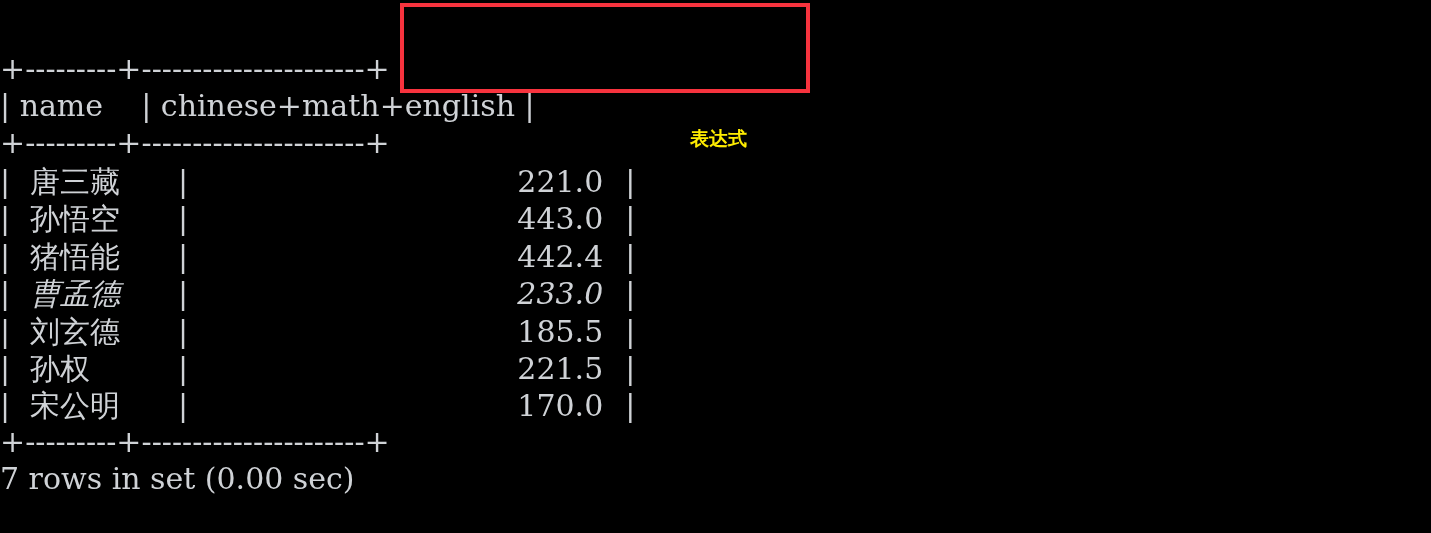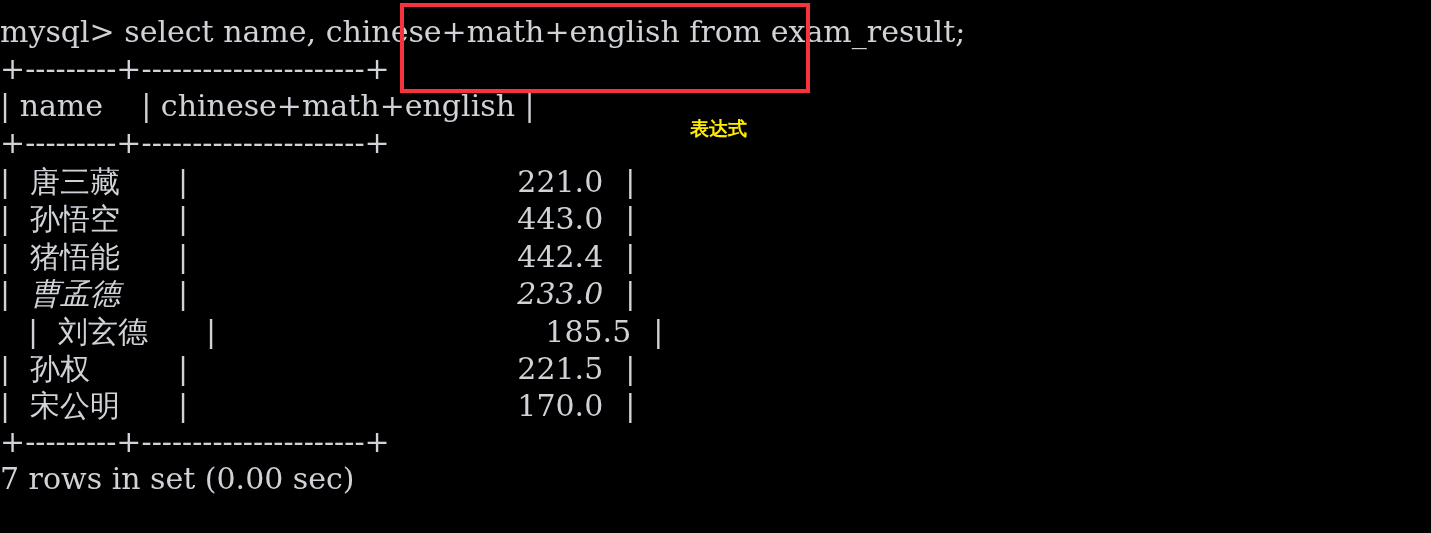--- a/index.html
+++ b/index.html
@@ -36,39 +36,38 @@
     font-size: 19px;
     font-weight: 700;
     white-space: pre;
   }
 </style>
 </head>
 <body>
 
 <div id="screen">
 
-  <div class="gridline" style="top:14px;"><span>mysql&gt; select name, </span><span>chinese+math+english</span><span> from exam_result;</span></div>
 
   <div class="gridline" style="top:51px;">+---------+----------------------+</div>
 
   <div class="gridline" style="top:88px;">| name    | chinese+math+english |</div>
 
   <div class="gridline" style="top:125px;">+---------+----------------------+</div>
 
   <div id="rows">
       <div class="gridline" style="top: 162px;"><span>|</span><span style="display: inline-block; width: 168px; padding-left: 20px; box-sizing: border-box;">唐三藏</span><span>|</span><span style="display: inline-block; width: 437px; text-align: right; padding-right: 22px; box-sizing: border-box;">221.0</span><span>|</span></div>
       <div class="gridline" style="top: 199.4px;"><span>|</span><span style="display: inline-block; width: 168px; padding-left: 20px; box-sizing: border-box;">孙悟空</span><span>|</span><span style="display: inline-block; width: 437px; text-align: right; padding-right: 22px; box-sizing: border-box;">443.0</span><span>|</span></div>
       <div class="gridline" style="top: 236.8px;"><span>|</span><span style="display: inline-block; width: 168px; padding-left: 20px; box-sizing: border-box;">猪悟能</span><span>|</span><span style="display: inline-block; width: 437px; text-align: right; padding-right: 22px; box-sizing: border-box;">442.4</span><span>|</span></div>
       <div class="gridline" style="top: 274.2px; font-style: italic;"><span>|</span><span style="display: inline-block; width: 168px; padding-left: 20px; box-sizing: border-box;">曹孟德</span><span>|</span><span style="display: inline-block; width: 437px; text-align: right; padding-right: 22px; box-sizing: border-box;">233.0</span><span>|</span></div>
-      <div class="gridline" style="top: 311.6px; margin-left: 28px;"><span>|</span><span style="display: inline-block; width: 168px; padding-left: 20px; box-sizing: border-box;">刘玄德</span><span>|</span><span style="display: inline-block; width: 437px; text-align: right; padding-right: 22px; box-sizing: border-box;">185.5</span><span>|</span></div>
+      <div class="gridline" style="top: 311.6px;"><span>|</span><span style="display: inline-block; width: 168px; padding-left: 20px; box-sizing: border-box;">刘玄德</span><span>|</span><span style="display: inline-block; width: 437px; text-align: right; padding-right: 22px; box-sizing: border-box;">185.5</span><span>|</span></div>
       <div class="gridline" style="top: 349px;"><span>|</span><span style="display: inline-block; width: 168px; padding-left: 20px; box-sizing: border-box;">孙权</span><span>|</span><span style="display: inline-block; width: 437px; text-align: right; padding-right: 22px; box-sizing: border-box;">221.5</span><span>|</span></div>
       <div class="gridline" style="top: 386.4px;"><span>|</span><span style="display: inline-block; width: 168px; padding-left: 20px; box-sizing: border-box;">宋公明</span><span>|</span><span style="display: inline-block; width: 437px; text-align: right; padding-right: 22px; box-sizing: border-box;">170.0</span><span>|</span></div>
     </div>
 
   <div class="gridline" id="sep-bottom" style="top: 423.8px;">+---------+----------------------+</div>
 
   <div class="gridline" id="status-line" style="top: 461.2px;">7 rows in set (0.00 sec)</div>
 
   <div class="redbox" id="redbox" style="left:400px; top:3px; width:410px; height:90px;"></div>
 
-  <div class="annot" style="left:690px; top:116px;">表达式</div>
+  <div class="annot" style="left:690px; top:126px;">表达式</div>
 
 </div>
 
 </body></html>

